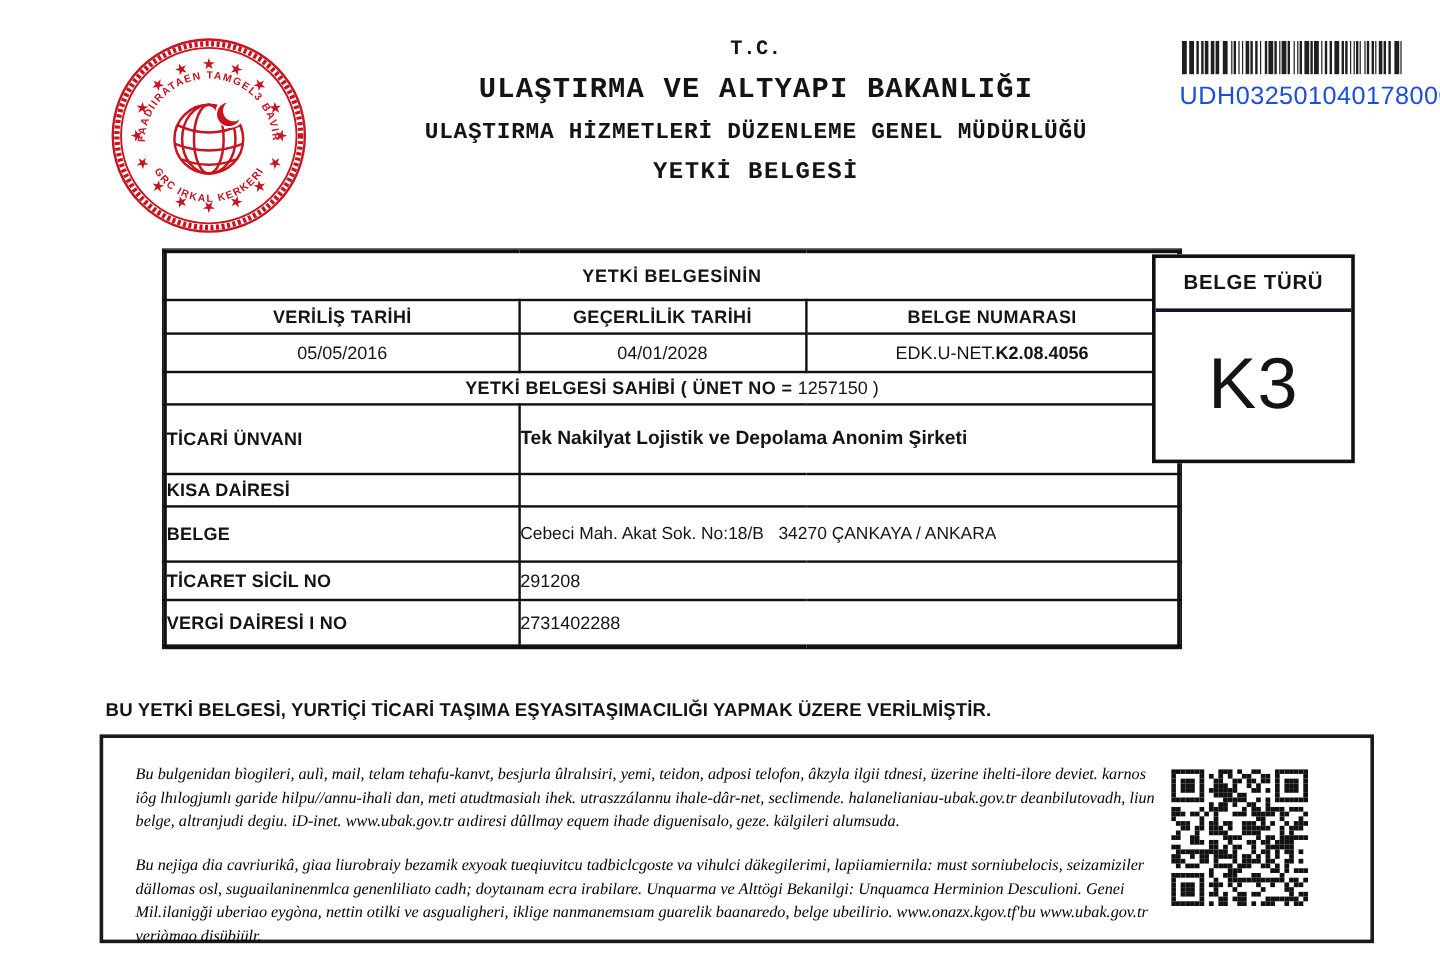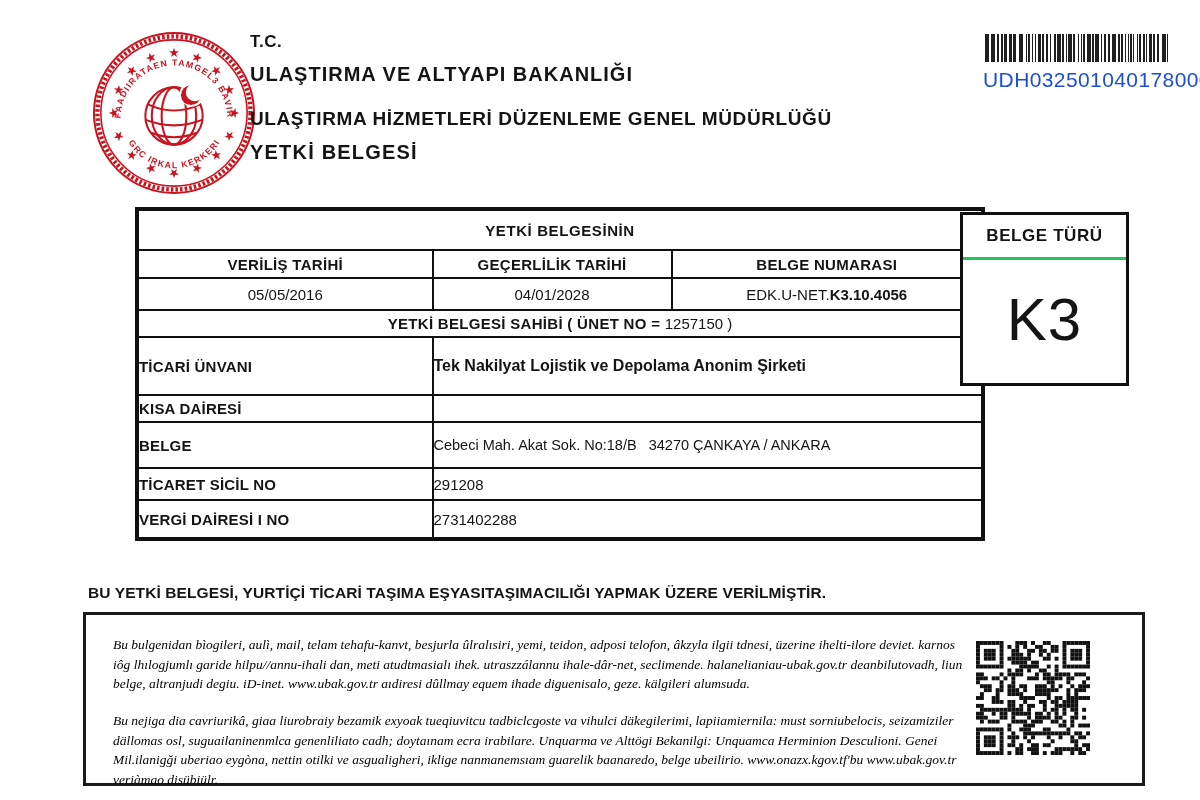--- a/index.html
+++ b/index.html
@@ -1,23 +1,23 @@
 <!DOCTYPE html>
 <html><head>
 <meta charset="utf-8">
 <style>
   html,body{margin:0;padding:0;background:#ffffff;}
   #page{position:relative;width:1200px;height:800px;background:#ffffff;overflow:hidden;
         font-family:"Liberation Sans",sans-serif;color:#141414;}
 
   
   .seal{position:absolute;left:90px;top:28px;width:168px;height:168px;}
-  .title-block{position:absolute;left:250px;top:32px;width:760px;text-align:left;}
+  .title-block{position:absolute;left:250px;top:32px;width:760px;text-align:center;font-family:Liberation Mono, monospace;}
   .t1{font-size:17px;font-weight:bold;letter-spacing:.5px;margin-bottom:11px;}
-  .t2{font-size:20px;font-weight:bold;letter-spacing:1px;margin-bottom:22px;}
+  .t2{font-size:24px;font-weight:bold;letter-spacing:1px;margin-bottom:10px;}
   .t3{font-size:19px;font-weight:bold;letter-spacing:.6px;margin-bottom:11px;}
   .t4{font-size:20px;font-weight:bold;letter-spacing:1.2px;}
   .barcode-block{position:absolute;left:983px;top:34px;width:192px;}
   .barcode-label{margin-top:2px;text-align:center;font-size:21px;color:#1d4ed8;letter-spacing:.4px;}
 
   
   table.cert{position:absolute;left:88px;top:208px;width:845px;border-collapse:collapse;
              table-layout:fixed;}
   table.cert td,table.cert th{border:2px solid #101010;padding:0;vertical-align:middle;
              font-size:15px;overflow:hidden;white-space:nowrap;}
@@ -31,21 +31,21 @@
   td.val{padding-left:9px;font-size:15px;}
   tr.r-ticari td{height:56px;} tr.r-ticari td.val{font-weight:bold;font-size:16px;}
   tr.r-kisa td{height:25px;}
   tr.r-adres td{height:44px;} tr.r-adres td.val{font-size:14.5px;}
   tr.r-sicil td{height:30px;}
   tr.r-vergi td{height:36px;}
 
   
   .belge-turu{position:absolute;left:960px;top:212px;width:163px;height:168px;
               border:3px solid #101010;background:#fff;}
-  .belge-turu .hd{height:42px;border-bottom:3px solid #22c55e;display:flex;align-items:center;
+  .belge-turu .hd{height:42px;border-bottom:3px solid #0f172a;display:flex;align-items:center;
               justify-content:center;font-weight:bold;font-size:17px;letter-spacing:.6px;}
   .belge-turu .kv{height:119px;display:flex;align-items:center;justify-content:center;
               font-size:60px;font-weight:400;letter-spacing:1px;}
 
   
   .statement{position:absolute;left:88px;top:584px;width:1050px;font-weight:bold;
              font-size:15.5px;letter-spacing:.1px;}
 
   
   .footer-box{position:absolute;left:83px;top:612px;width:1056px;height:168px;
@@ -180,21 +180,21 @@
       <td colspan="3" class="sec-title">YETKİ BELGESİNİN</td>
     </tr>
     <tr>
       <th class="col-h">VERİLİŞ TARİHİ</th>
       <th class="col-h">GEÇERLİLİK TARİHİ</th>
       <th class="col-h">BELGE NUMARASI</th>
     </tr>
     <tr>
       <td class="val-c">05/05/2016</td>
       <td class="val-c">04/01/2028</td>
-      <td class="val-c"><span>EDK.U-NET.</span><b>K3.10.4056</b></td>
+      <td class="val-c"><span>EDK.U-NET.</span><b>K2.08.4056</b></td>
     </tr>
     <tr>
       <td colspan="3" class="owner-h"><b>YETKİ BELGESİ SAHİBİ ( ÜNET NO = </b><span>1257150 )</span></td>
     </tr>
     <tr class="r-ticari">
       <td class="lbl">TİCARİ ÜNVANI</td>
       <td class="val" colspan="2">Tek Nakilyat Lojistik ve Depolama Anonim Şirketi</td>
     </tr>
     <tr class="r-kisa">
       <td class="lbl">KISA DAİRESİ</td>

